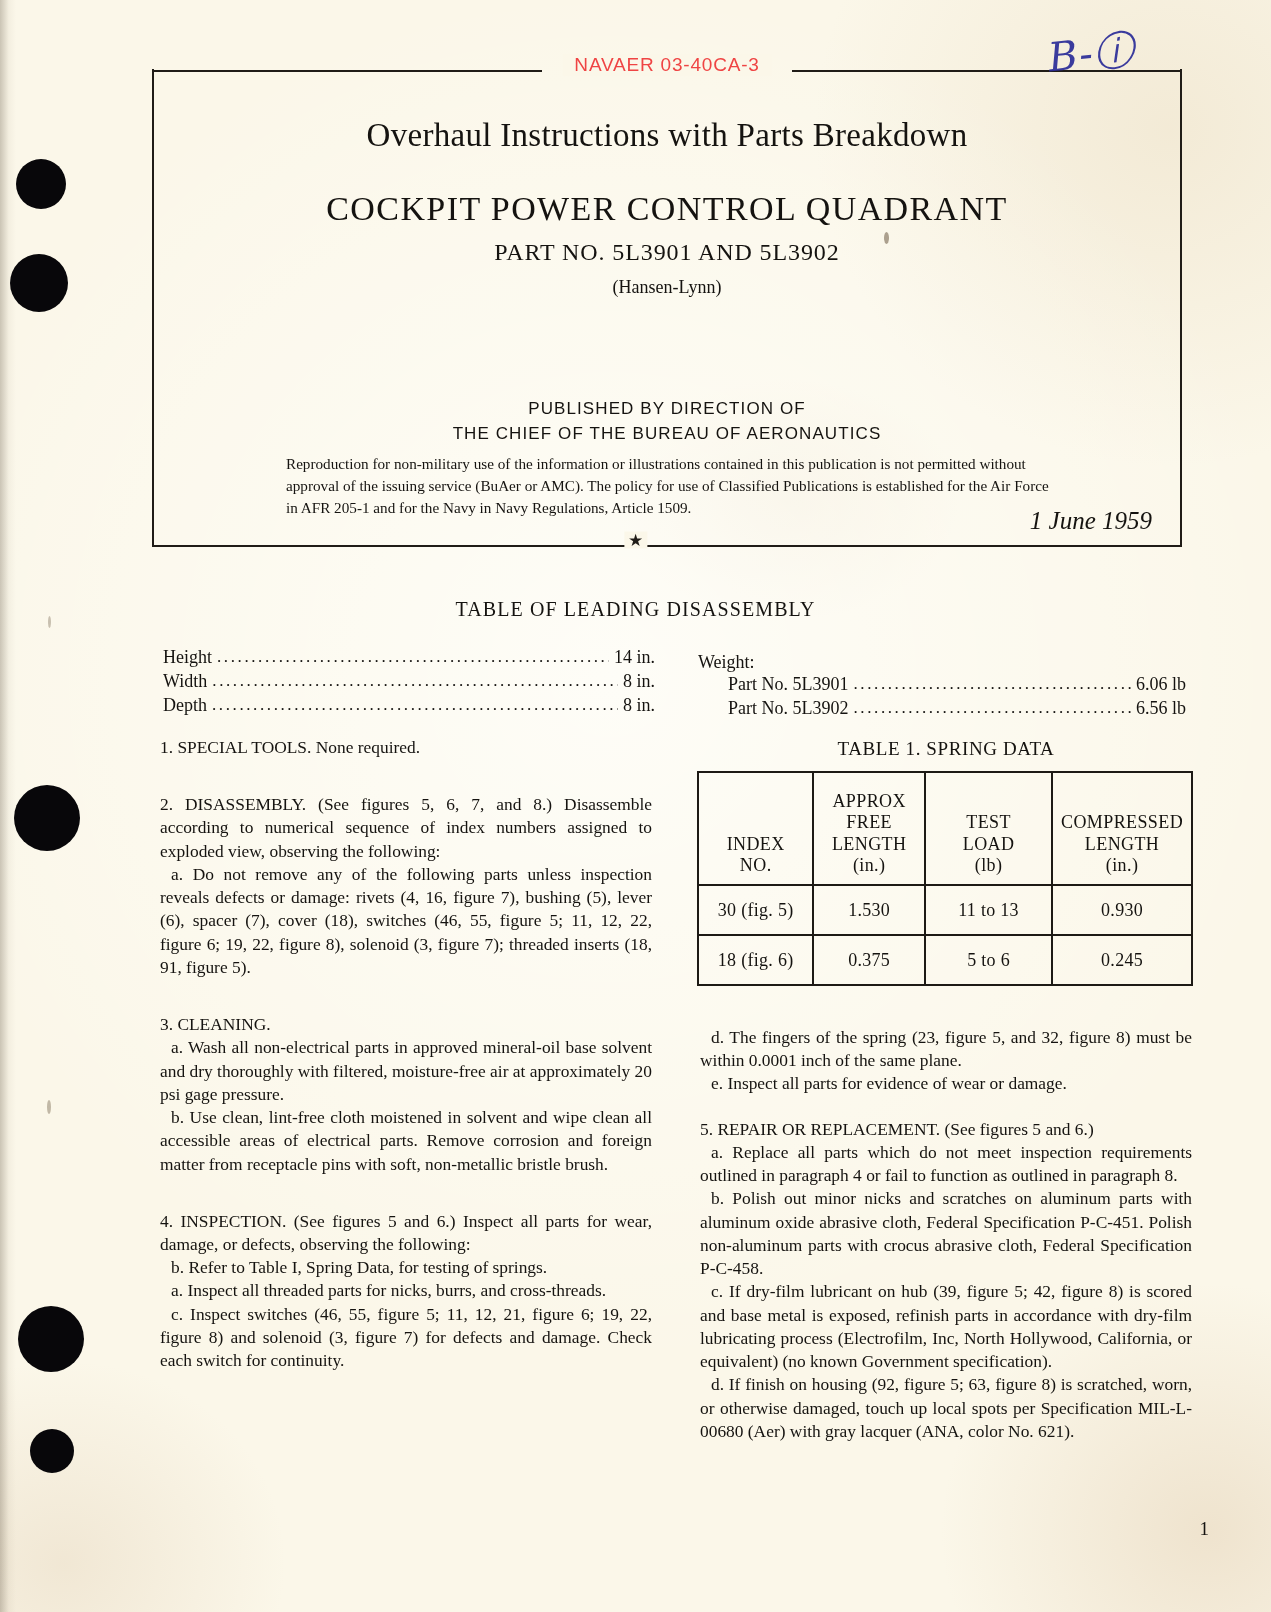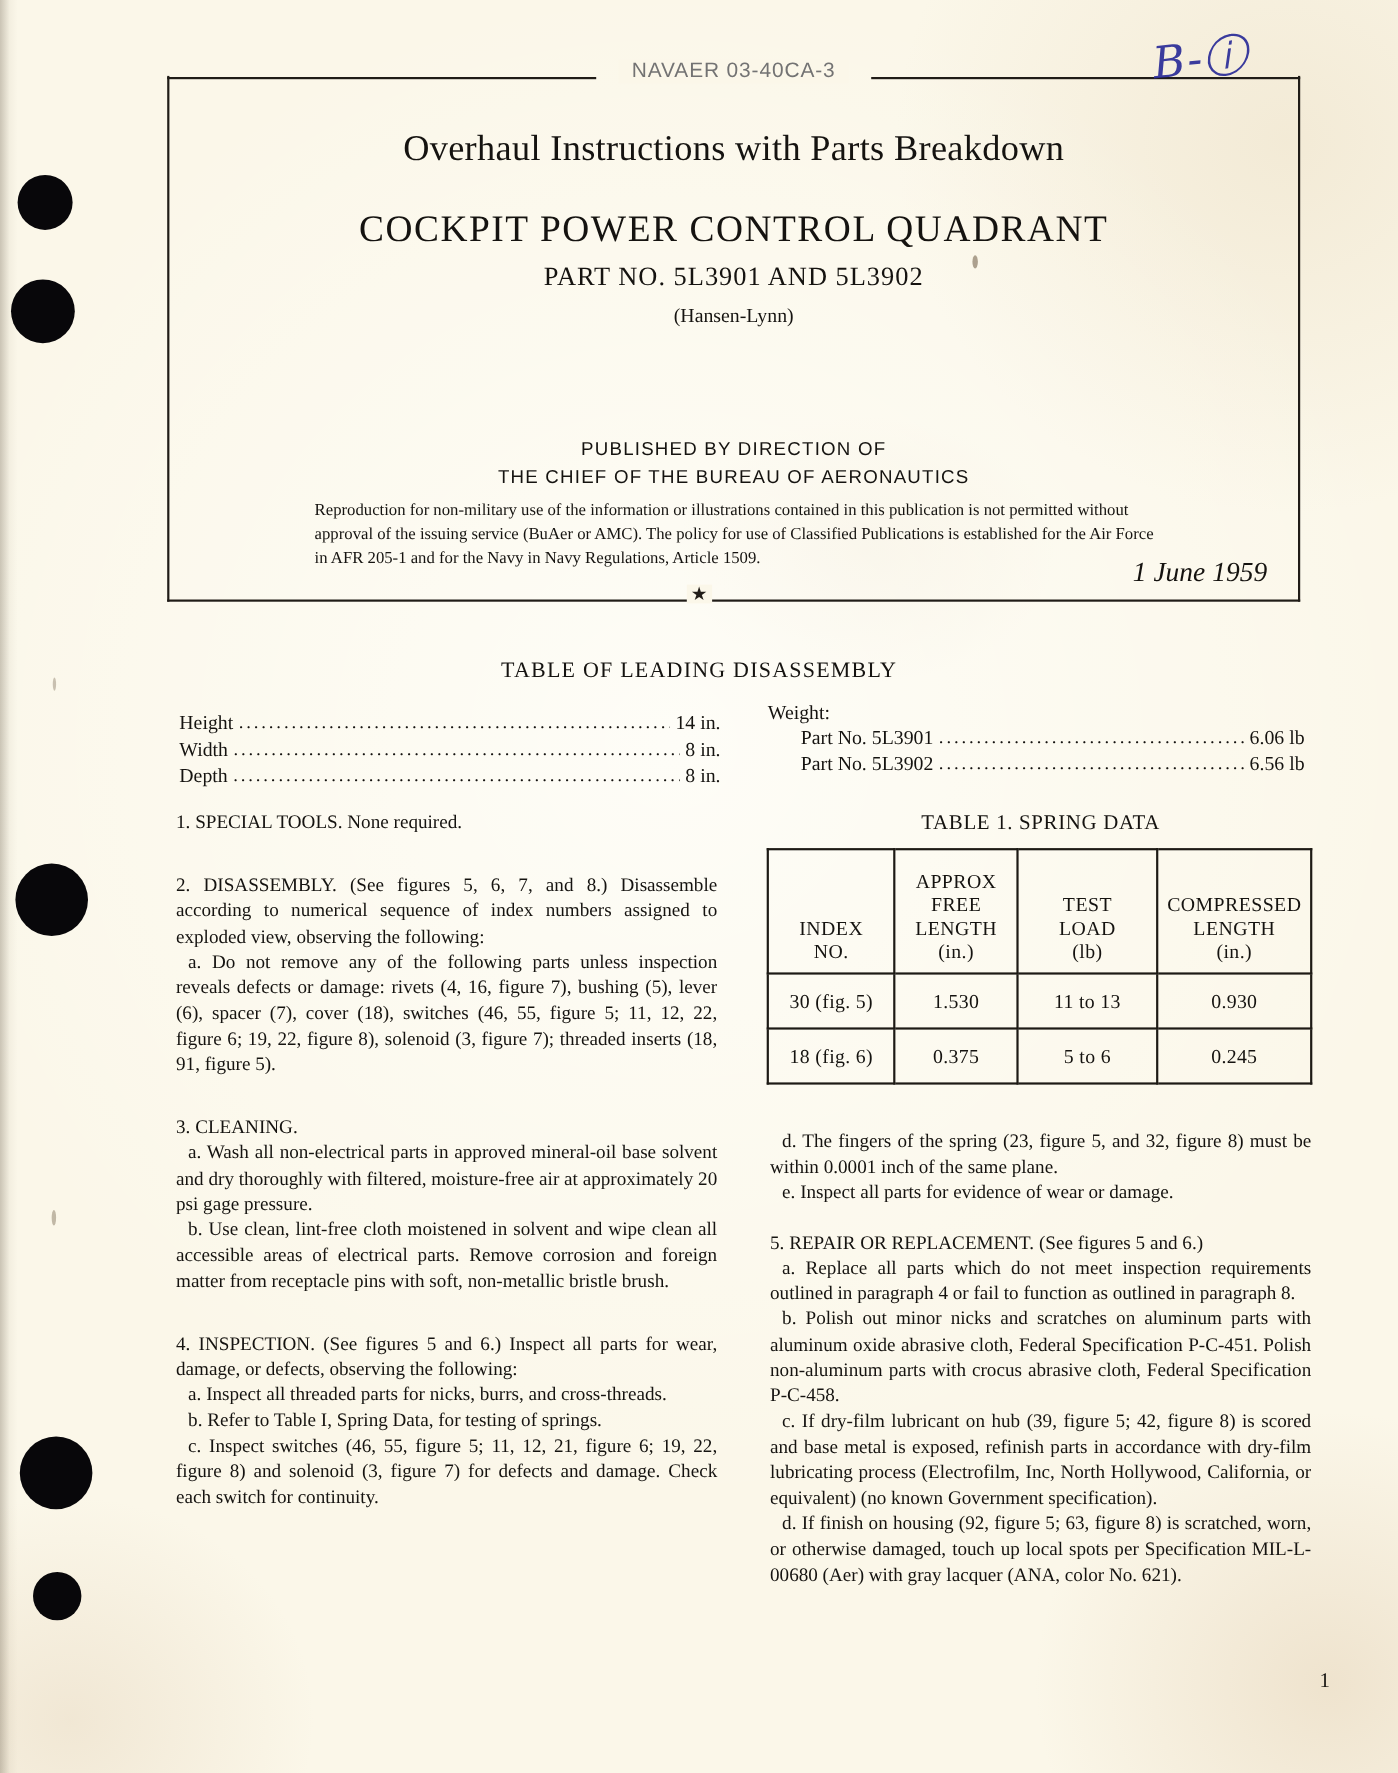--- a/index.html
+++ b/index.html
@@ -62,21 +62,21 @@
     position: absolute;
     left: 50%;
     transform: translateX(-50%);
     top: -8px;
     background: #fbf7e9;
     padding: 0 12px;
     font-family: "Liberation Sans", sans-serif;
     font-size: 19px;
     letter-spacing: 0.8px;
     white-space: nowrap;
-    color: #737373;
+    color: #ef4444;
   }
   #hand-annotation {
     position: absolute;
     left: 1048px;
     top: 26px;
     font-family: "DejaVu Serif", serif;
     font-style: italic;
     font-size: 40px;
     color: #2b2c98;
     transform: rotate(-6deg);
@@ -201,21 +201,21 @@
   .dotline .val { flex: 0 0 auto; }
   #particulars-left {
     position: absolute;
     left: 163px;
     top: 646px;
     width: 492px;
   }
   #particulars-right {
     position: absolute;
     left: 698px;
-    top: 638px;
+    top: 652px;
     width: 488px;
   }
   #particulars-right .weight-head { font-size: 18px; }
   #particulars-right .indented { padding-left: 30px; }
 
   
   .col-body {
     position: absolute;
     font-size: 17.4px;
     line-height: 1.335;
@@ -366,22 +366,22 @@
     <div class="para">1. SPECIAL TOOLS.  None required.</div>
     <div class="gap-lg"></div>
     <div class="para">2. DISASSEMBLY.  (See figures 5, 6, 7, and 8.)  Disassemble according to numerical sequence of index numbers assigned to exploded view, observing the following:</div>
     <div class="para sub">a. Do not remove any of the following parts unless inspection reveals defects or damage:  rivets (4, 16, figure 7), bushing (5), lever (6), spacer (7), cover (18), switches (46, 55, figure 5; 11, 12, 22, figure 6; 19, 22, figure 8), solenoid (3, figure 7); threaded inserts (18, 91, figure 5).</div>
     <div class="gap-lg"></div>
     <div class="para">3. CLEANING.</div>
     <div class="para sub">a. Wash all non-electrical parts in approved mineral-oil base solvent and dry thoroughly with filtered, moisture-free air at approximately 20 psi gage pressure.</div>
     <div class="para sub">b. Use clean, lint-free cloth moistened in solvent and wipe clean all accessible areas of electrical parts. Remove corrosion and foreign matter from receptacle pins with soft, non-metallic bristle brush.</div>
     <div class="gap-lg"></div>
     <div class="para">4. INSPECTION.  (See figures 5 and 6.)  Inspect all parts for wear, damage, or defects, observing the following:</div>
+    <div class="para sub">b. Refer to Table I, Spring Data, for testing of springs.</div>
     <div class="para sub">a. Inspect all threaded parts for nicks, burrs, and cross-threads.</div>
-    <div class="para sub">b. Refer to Table I, Spring Data, for testing of springs.</div>
     <div class="para sub">c. Inspect switches (46, 55, figure 5; 11, 12, 21, figure 6; 19, 22, figure 8) and solenoid (3, figure 7) for defects and damage.  Check each switch for continuity.</div>
   </div>
 
   <div id="table-caption">TABLE 1.  SPRING DATA</div>
   <table id="spring-table">
     <colgroup>
         <col class="c1">
         <col class="c2">
         <col class="c3">
         <col class="c4">

